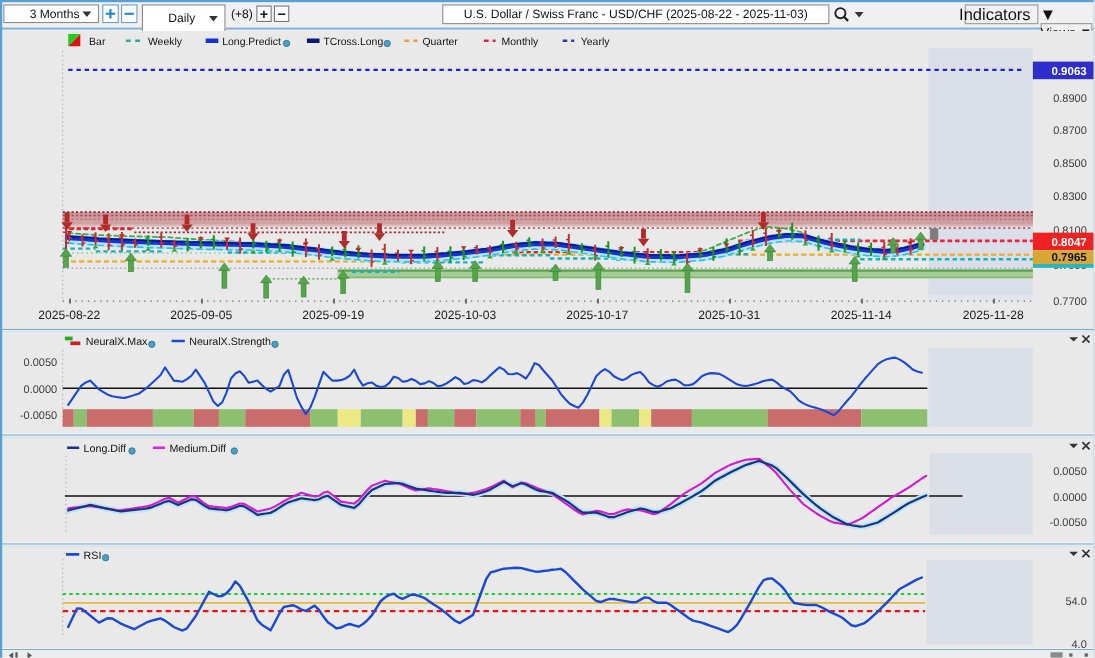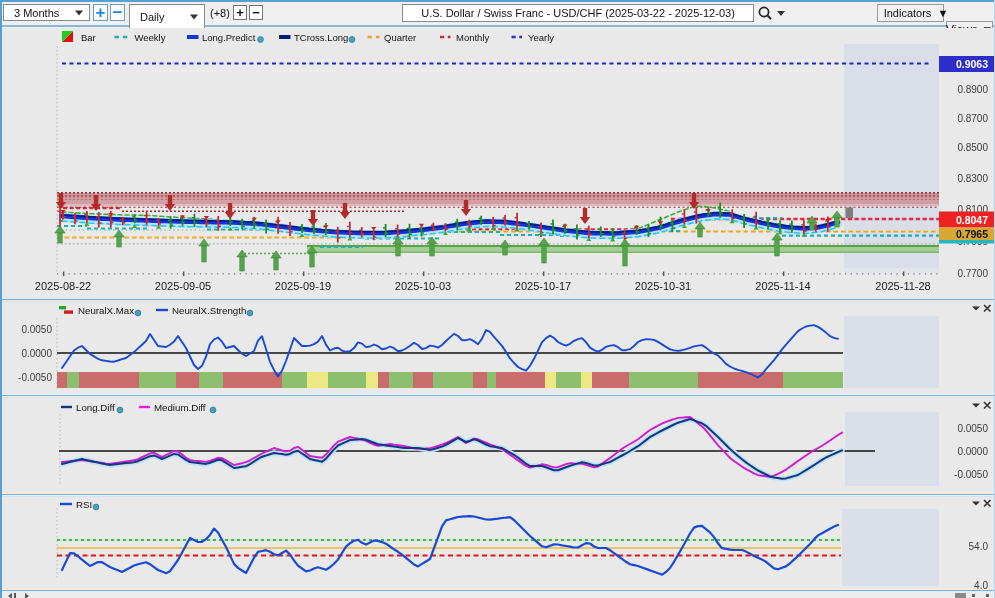--- a/index.html
+++ b/index.html
@@ -1,36 +1,36 @@
 <!DOCTYPE html>
 <html><head><meta charset="utf-8"><style>
 *{margin:0;padding:0;box-sizing:border-box}
 body{width:995px;height:598px;font-family:"Liberation Sans",sans-serif;background:#f0f0f0;position:relative;overflow:hidden}
 .toolbar{position:absolute;left:0;top:0;width:995px;height:27px;background:#f0f0f0;border-bottom:2px solid #8ab6d9}
-.dd{position:absolute;background:#fff;border:1px solid #8a8a8a;font-size:11px;color:#111;display:flex;align-items:center;padding-left:10px}
+.dd{position:absolute;background:#fff;border:1px solid #8a8a8a;font-size:11px;color:#111;display:flex;align-items:center;padding-left:23px}
 .arr{position:absolute;right:6px;top:50%;transform:translateY(-50%);width:0;height:0;border-left:4.5px solid transparent;border-right:4.5px solid transparent;border-top:5.5px solid #333}
 .btn{position:absolute;border:1px solid #6b9ec4;background:#fdfdfd;display:flex;align-items:center;justify-content:center;font-weight:bold}
 .panelborder{position:absolute;left:0;width:995px;border-top:1.5px solid #79aed3}
 .sep2{position:absolute;left:0;width:995px;height:1px;background:#cfe3f0}
 </style></head><body>
 <div class="toolbar">
  <div class="dd" style="left:3px;top:4px;width:87px;height:17px">3 Months<span class="arr"></span></div>
  <div class="btn" style="left:93px;top:4px;width:15px;height:17px;color:#1d86cc;font-size:17px;font-weight:bold">+</div>
  <div class="btn" style="left:110px;top:4px;width:15px;height:17px;color:#1d86cc;font-size:17px;font-weight:bold">−</div>
  <div class="dd" style="left:129px;top:4px;width:76px;height:26px">Daily<span class="arr"></span></div>
  <div style="position:absolute;left:210px;top:7px;font-size:11px;color:#111">(+8)</div>
  <div class="btn" style="left:233px;top:5px;width:14px;height:15px;color:#111;font-size:13px;border-color:#777">+</div>
  <div class="btn" style="left:249px;top:5px;width:14px;height:15px;color:#111;font-size:13px;border-color:#777">−</div>
- <div style="position:absolute;left:402px;top:4px;width:352px;height:18px;background:#fff;border:1px solid #8a8a8a;font-size:11px;color:#111;display:flex;align-items:center;justify-content:center;white-space:nowrap">U.S. Dollar / Swiss Franc - USD/CHF (2025-03-22 - 2025-12-03)</div>
+ <div style="position:absolute;left:402px;top:4px;width:352px;height:18px;background:#fff;border:1px solid #8a8a8a;font-size:11px;color:#111;display:flex;align-items:center;justify-content:center;white-space:nowrap">U.S. Dollar / Swiss Franc - USD/CHF (2025-08-22 - 2025-11-03)</div>
  <svg style="position:absolute;left:757px;top:5px" width="32" height="17" viewBox="0 0 32 17">
    <circle cx="7" cy="7" r="4.6" fill="none" stroke="#222" stroke-width="1.7"></circle>
    <line x1="10.4" y1="10.4" x2="14" y2="14" stroke="#222" stroke-width="2"></line>
    <path d="M20,6 L28,6 L24,11 Z" fill="#333"></path>
  </svg>
- <div class="dd" style="left:877px;top:4px;width:67px;height:18px;background:#f2f1f2;border-color:#999;justify-content:center;padding-left:11px;font-size:11px">Indicators&nbsp;&nbsp;▼</div>
+ <div class="dd" style="left:877px;top:4px;width:67px;height:18px;background:#f2f1f2;border-color:#999;justify-content:center;padding-left:11px;font-size:15px">Indicators&nbsp;&nbsp;▼</div>
  <div class="dd" style="left:946px;top:21px;width:47px;height:18px;background:#f2f1f2;border-color:#999;justify-content:center;padding-left:0;font-size:12px">Views&nbsp;▼</div>
 </div>
 <svg width="995" height="273" viewBox="0 28 995 273" style="position:absolute;left:0;top:28px">
     <rect x="0" y="28" width="995" height="273" fill="#e9e9e9"></rect>
     <rect x="844" y="44" width="95" height="226" fill="#d9dee8"></rect>
     <rect x="844" y="268" width="95" height="5" fill="#e2e5ec"></rect>
     <line x1="57" y1="46" x2="57" y2="272" stroke="#b5b5b5" stroke-width="1" stroke-dasharray="1.5,2.5"></line>
     <line x1="62" y1="63.5" x2="932" y2="63.5" stroke="#2222cc" stroke-width="2" stroke-dasharray="4,3.5"></line>
     <rect x="57" y="193" width="882" height="11" fill="#c27b80" opacity="0.75"></rect>
     <rect x="57" y="198" width="882" height="8" fill="#d4a3a6" opacity="0.65"></rect>

